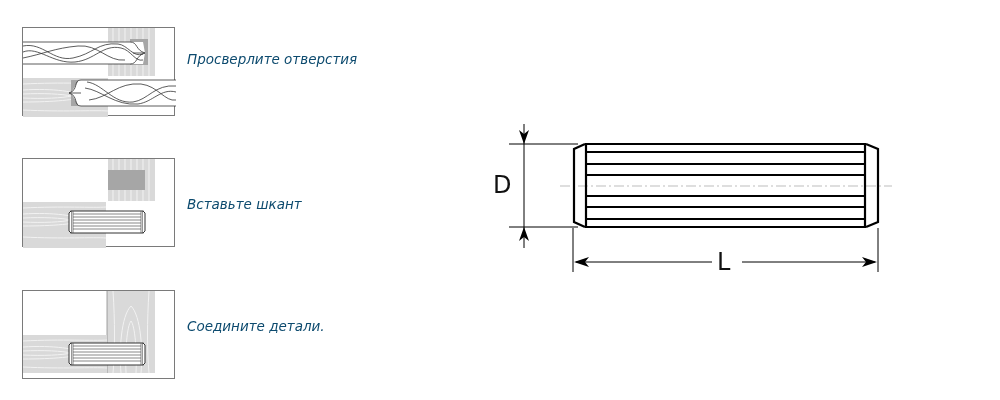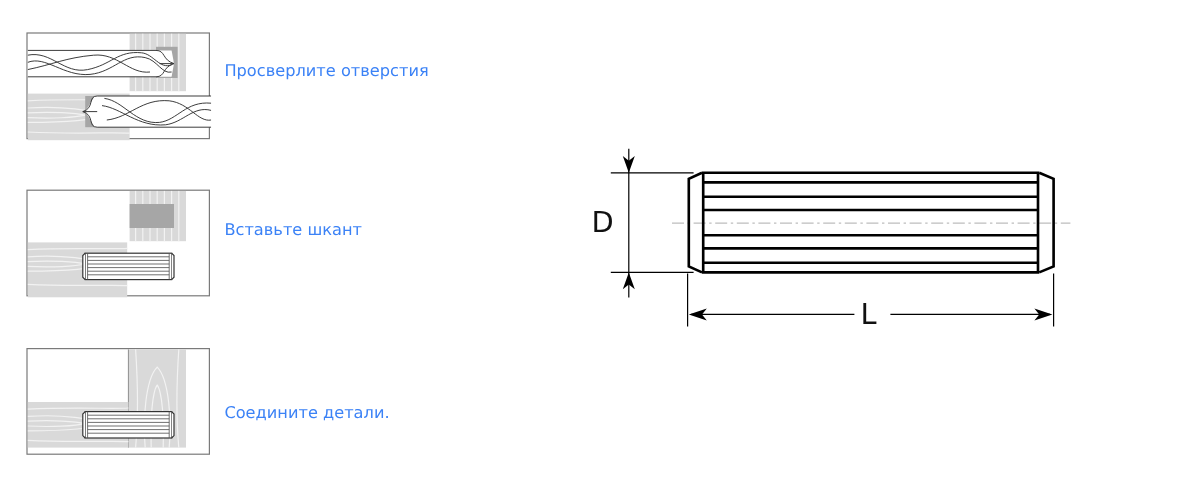--- a/index.html
+++ b/index.html
@@ -1,19 +1,19 @@
 <!DOCTYPE html>
 <html><head>
   <meta charset="utf-8">
   <style>
     html, body { margin: 0; padding: 0; background: #ffffff; }
     body { width: 1000px; height: 400px; position: relative; overflow: hidden; font-family: "DejaVu Sans", sans-serif; }
     .panel { position: absolute; left: 22px; width: 153px; border: 1px solid #7a7a7a; background: #ffffff; box-sizing: border-box; }
     .panel svg { position: absolute; left: 0; top: 0; }
-    .step-text { position: absolute; left: 187px; font-size: 13.5px; line-height: 20px; color: #3b82f6; }
+    .step-text { position: absolute; left: 187px; font-size: 13.5px; line-height: 20px; color: #0c4a6e; font-style: italic; }
     .step-text span { display: block; white-space: nowrap; }
     .drawing { position: absolute; left: 0; top: 0; }
     .dim-label { position: absolute; font-family: "DejaVu Sans", sans-serif; color: #111; font-size: 24px; line-height: 1; }
   </style>
 </head>
 <body>
 
 <div class="panel" style="top:27px; height:89px;">
   <svg width="153" height="89" viewBox="0 0 153 89">
 
@@ -96,21 +96,21 @@
         <line x1="50" y1="61" x2="118" y2="61"></line>
           <line x1="50" y1="64" x2="118" y2="64"></line>
         <line x1="50" y1="67" x2="118" y2="67"></line>
           <line x1="50" y1="70" x2="118" y2="70"></line>
         <line x1="50" y1="52" x2="50" y2="74"></line>
           <line x1="118" y1="52" x2="118" y2="74"></line>
       </g>
     </g>
   </svg>
 </div>
-<div class="step-text" style="top:182px;">
+<div class="step-text" style="top:194px;">
   <span>Вставьте шкант</span>
 </div>
 
 <div class="panel" style="top:290px; height:89px;">
   <svg width="153" height="89" viewBox="0 0 153 89">
 
     <rect x="84" y="0" width="48" height="82" fill="#d9d9d9"></rect>
     <line x1="84" y1="0" x2="84" y2="82" stroke="#8a8a8a" stroke-width="0.8"></line>
     <g fill="none" stroke="#f2f2f2" stroke-width="1">
       <path d="M90 0 C92 30, 92 60, 90 82"></path>
@@ -137,21 +137,21 @@
         <line x1="50" y1="61" x2="118" y2="61"></line>
           <line x1="50" y1="64" x2="118" y2="64"></line>
         <line x1="50" y1="67" x2="118" y2="67"></line>
           <line x1="50" y1="70" x2="118" y2="70"></line>
         <line x1="50" y1="52" x2="50" y2="74"></line>
           <line x1="118" y1="52" x2="118" y2="74"></line>
       </g>
     </g>
   </svg>
 </div>
-<div class="step-text" style="top:334px;text-align:right;">
+<div class="step-text" style="top:316px;text-align:right;">
   <span>Соедините детали.</span>
 </div>
 
 <svg class="drawing" width="1000" height="400" viewBox="0 0 1000 400">
 
   <line x1="560" y1="186" x2="892" y2="186" stroke="#bdbdbd" stroke-width="1" stroke-dasharray="10,3,2,3"></line>
 
   <g fill="none" stroke="#000" stroke-width="2.2">
 
     <path d="M585 144 L574 149 L574 222 L585 227"></path>

